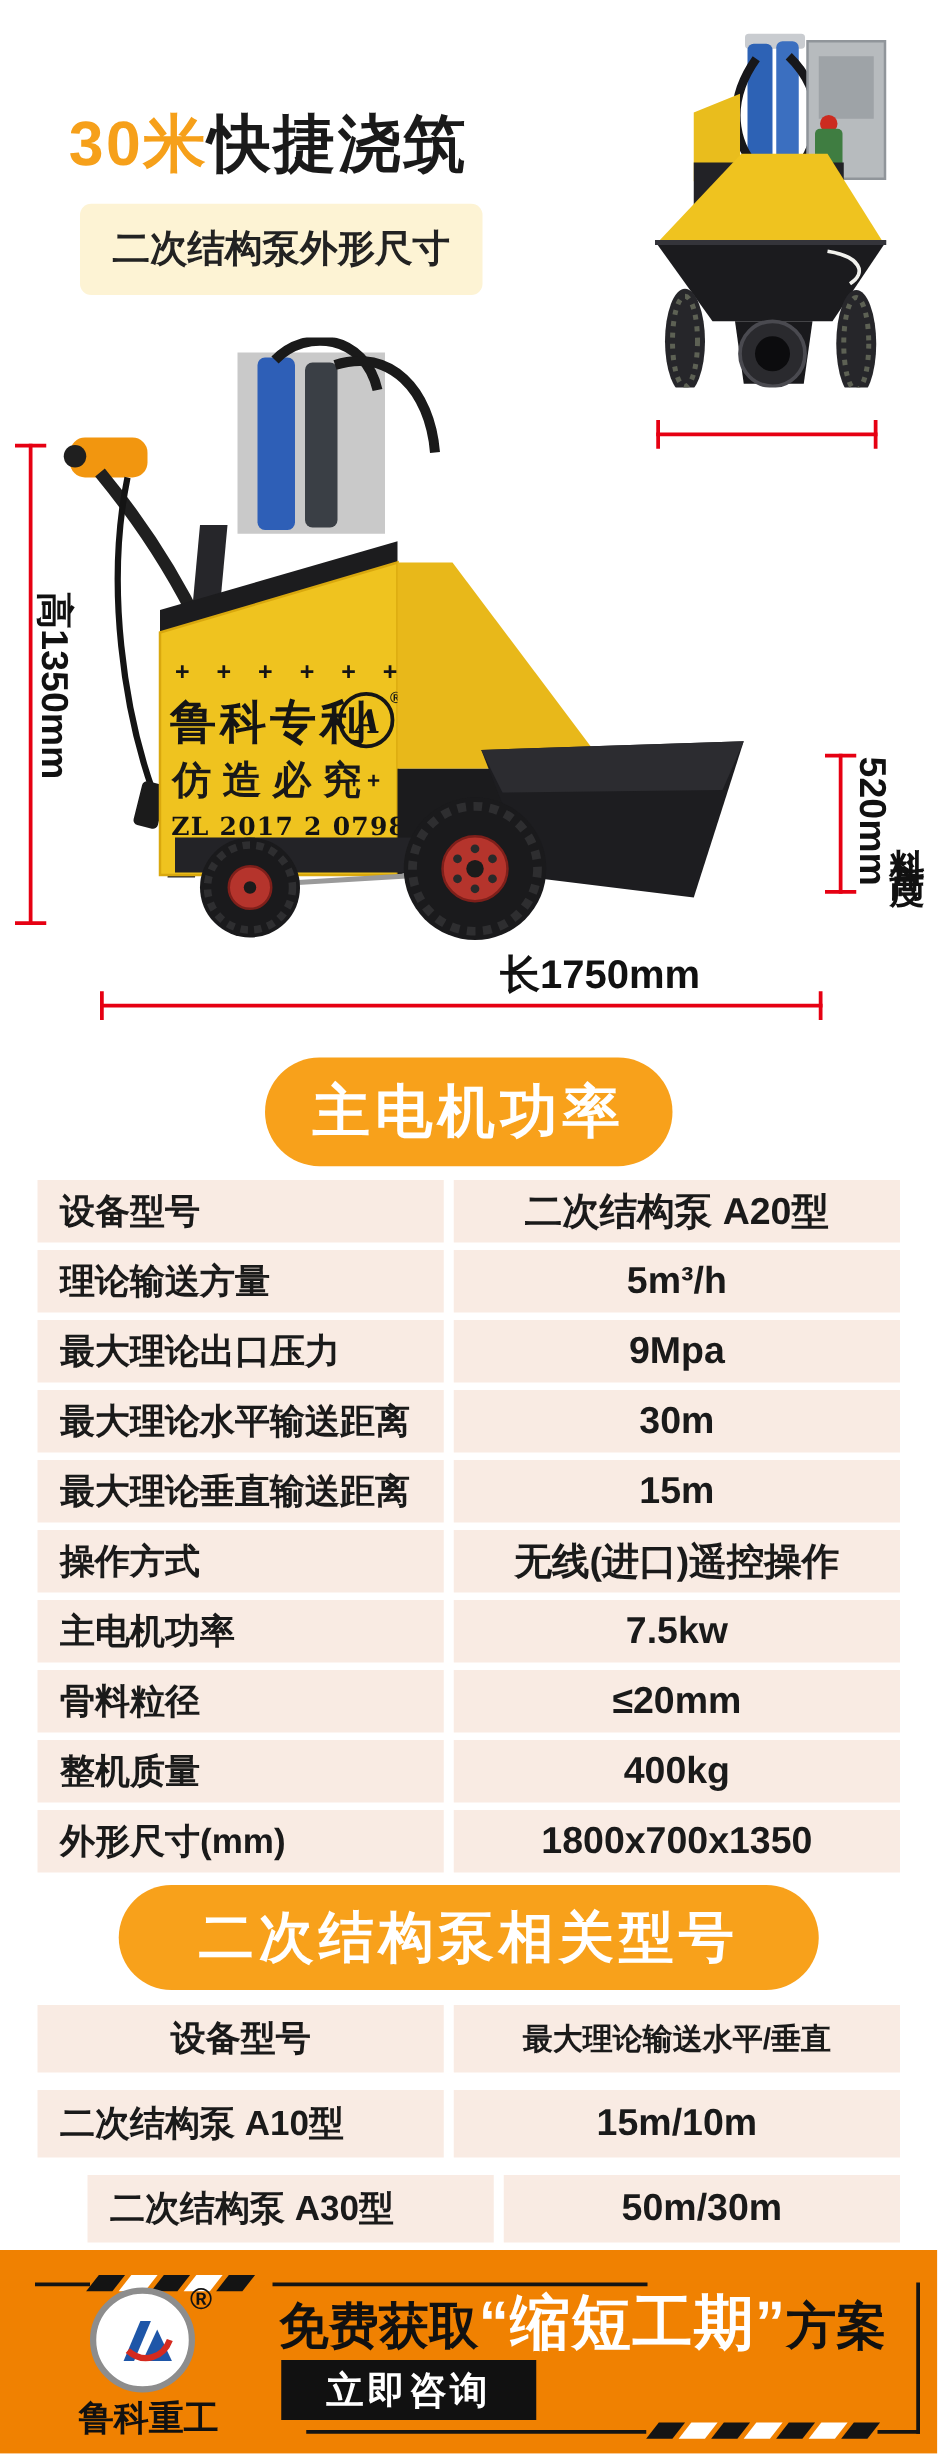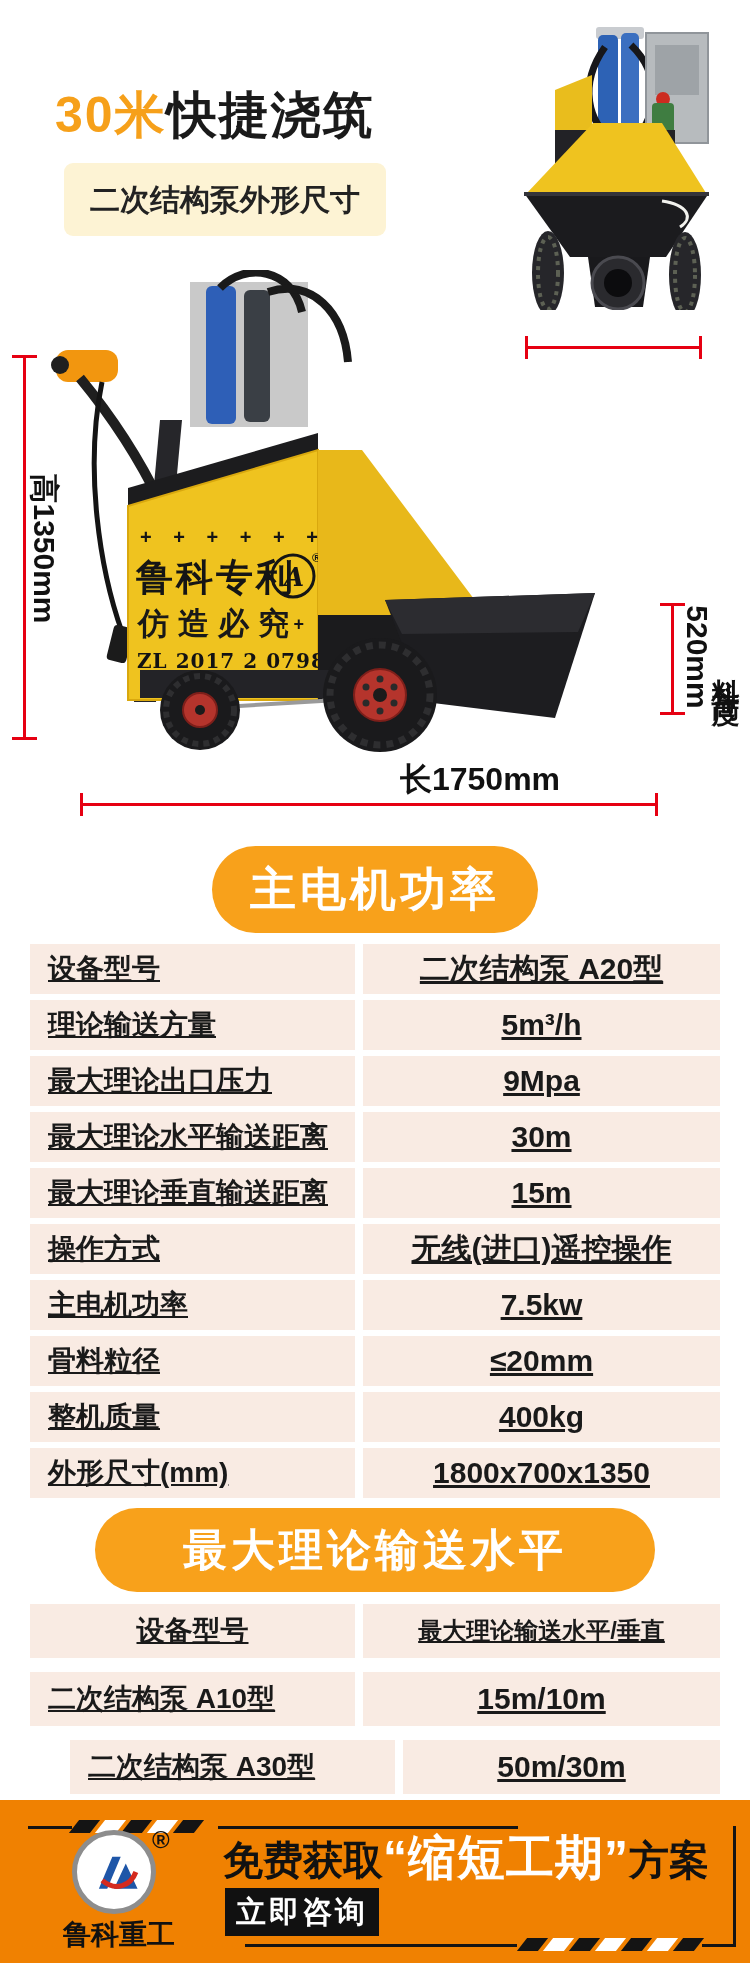--- a/index.html
+++ b/index.html
@@ -21,21 +21,21 @@
   .tick-v{position:absolute;top:-10px;width:3px;height:23px;background:#e60012;}
   .dim-label{font-size:30px;font-weight:bold;color:#111;text-align:center;white-space:nowrap;}
   .rot90{transform:rotate(90deg);}
   .vert-cjk{writing-mode:vertical-rl;text-orientation:upright;letter-spacing:6px;}
 
   
   .pill{background:#f8a11b;color:#fff;font-weight:bold;text-align:center;border-radius:46px;
         display:flex;align-items:center;justify-content:center;letter-spacing:4px;}
 
   
-  .tbl{display:flex;flex-direction:column;gap:6px;text-decoration:underline;}
+  .tbl{display:flex;flex-direction:column;gap:6px;}
   .trow{display:flex;gap:8px;height:50px;}
   .tcell{background:#f9ebe3;display:flex;align-items:center;font-size:28px;}
   .tlabel{width:325px;padding-left:18px;box-sizing:border-box;font-weight:600;}
   .tvalue{flex:1;justify-content:center;font-size:30px;font-weight:600;}
   .tcenter{justify-content:center;padding-left:0;}
   .mrow{height:54px;}
 
   
   .footer{left:0;top:1800px;width:750px;height:163px;background:#f08101;}
   .fline{position:absolute;background:#141414;}
@@ -44,21 +44,21 @@
   .stripes i.b{background:#141414;}
   .stripes i.w{background:#ffffff;}
   .logo-circle{position:absolute;left:72px;top:30px;width:84px;height:84px;border-radius:50%;
                background:#fff;border:5px solid #8d8d8d;box-sizing:border-box;}
   .reg-mark{position:absolute;left:152px;top:26px;font-size:24px;font-weight:bold;color:#111;}
   .brand-name{position:absolute;left:48px;top:116px;width:142px;text-align:center;font-size:28px;
               font-weight:bold;color:#111;font-family:"DejaVu Serif","Liberation Serif",serif;}
   .promo{position:absolute;left:223px;top:26px;display:flex;align-items:baseline;white-space:nowrap;}
   .promo .dark{font-size:40px;font-weight:bold;color:#111;}
   .promo .lite{font-size:48px;font-weight:bold;color:#fff;letter-spacing:1px;text-align:right;}
-  .cta{position:absolute;left:225px;top:88px;width:154px;height:48px;background:#111;color:#fff;
+  .cta{position:absolute;left:225px;top:88px;width:204px;height:48px;background:#111;color:#fff;
        font-size:30px;font-weight:bold;display:flex;align-items:center;justify-content:center;letter-spacing:3px;}
   .phone{position:absolute;left:406px;top:88px;width:282px;height:48px;border:4px solid #111;box-sizing:border-box;
          color:#fff;font-size:38px;font-weight:bold;display:flex;align-items:center;justify-content:center;letter-spacing:1px;}
 </style>
 </head>
 <body>
 
 <div class="page">
 
   <div class="abs title">
@@ -216,21 +216,21 @@
     <div class="trow">
       <div class="tcell tlabel">整机质量</div>
       <div class="tcell tvalue">400kg</div>
     </div>
     <div class="trow">
       <div class="tcell tlabel">外形尺寸(mm)</div>
       <div class="tcell tvalue">1800x700x1350</div>
     </div>
   </div>
 
-  <div class="abs pill" style="left:95px;top:1508px;width:560px;height:84px;font-size:44px;">最大理论输送水平</div>
+  <div class="abs pill" style="left:95px;top:1508px;width:560px;height:84px;font-size:44px;">二次结构泵相关型号</div>
 
   <div class="abs tbl" style="left:30px;top:1604px;width:690px;">
     <div class="trow mrow">
       <div class="tcell tlabel tcenter">设备型号</div>
       <div class="tcell tvalue" style="font-size:24px;">最大理论输送水平/垂直</div>
     </div>
     <div class="trow mrow" style="margin-top:8px;">
       <div class="tcell tlabel">二次结构泵 A10型</div>
       <div class="tcell tvalue">15m/10m</div>
     </div>

